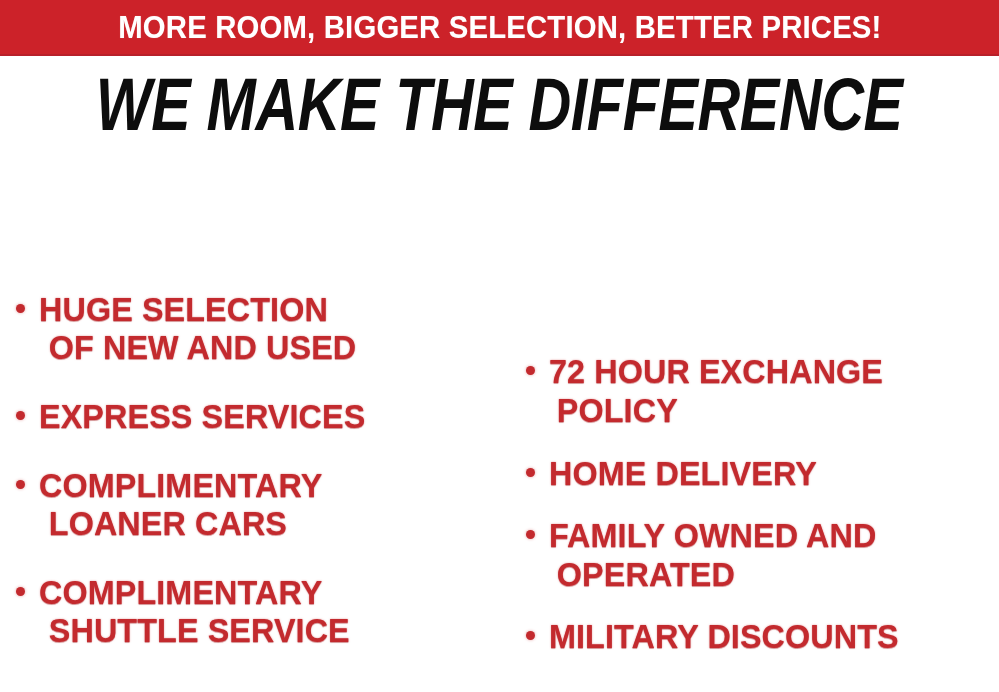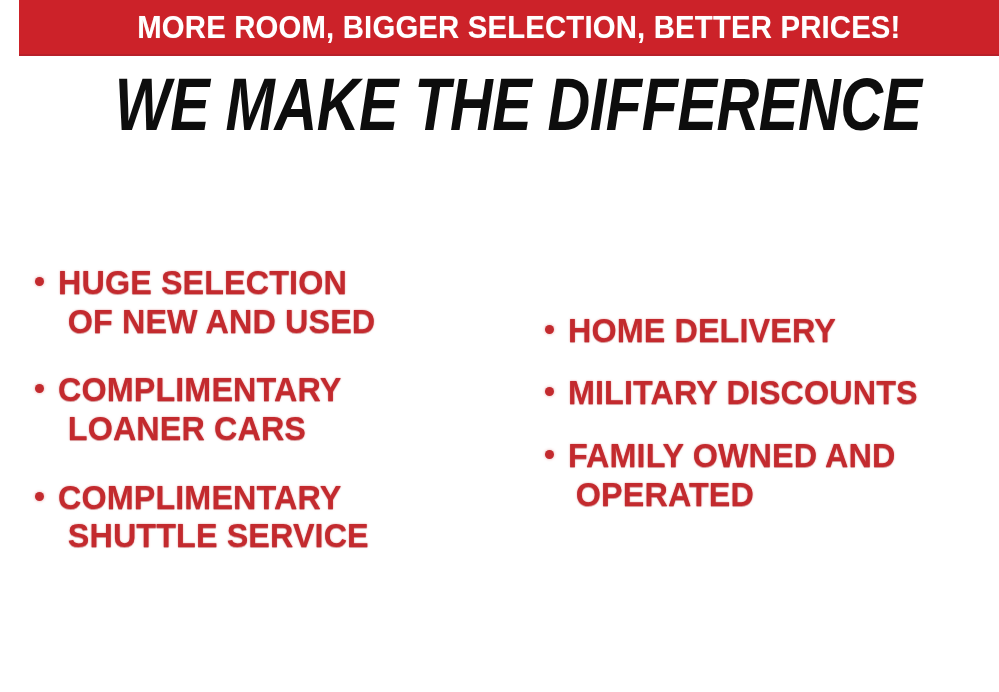--- a/index.html
+++ b/index.html
@@ -12,21 +12,20 @@
     background: #ffffff;
     font-family: "Liberation Sans", sans-serif;
     overflow: hidden;
   }
   .billboard {
     position: relative;
     width: 813px;
     height: 692px;
     background: #ffffff;
     box-sizing: border-box;
-    margin-left: 19px;
   }
 
   
   .banner {
     position: absolute;
     left: 0;
     top: 0;
     width: 999px;
     height: 56px;
     background: #cc2229;
@@ -70,25 +69,25 @@
     white-space: nowrap;
     letter-spacing: -0.5px;
     transform: scaleX(0.80);
     transform-origin: center center;
   }
 
   
   .columns {
     position: absolute;
     left: 0;
-    top: 158px;
+    top: 147px;
     width: 999px;
     height: 534px;
     display: flex;
-    align-items: center;
+    align-items: flex-end;
     gap: 6px;
   }
   .col {
     box-sizing: border-box;
   }
   .col-left {
     width: 505px;
     padding-left: 16px;
   }
   .col-right {
@@ -153,20 +152,26 @@
     <div class="col col-left">
 
       <div class="bullet-item">
         <span class="bullet-dot"></span>
         <span class="bullet-text">
           <span>HUGE SELECTION</span>
           <span class="l2">OF NEW AND USED</span>
         </span>
       </div>
 
+      <div class="bullet-item">
+        <span class="bullet-dot"></span>
+        <span class="bullet-text">
+          <span>EXPRESS SERVICES</span>
+        </span>
+      </div>
 
 
       <div class="bullet-item">
         <span class="bullet-dot"></span>
         <span class="bullet-text">
           <span>COMPLIMENTARY</span>
           <span class="l2">LOANER CARS</span>
         </span>
       </div>
 
@@ -175,42 +180,49 @@
         <span class="bullet-text">
           <span>COMPLIMENTARY</span>
           <span class="l2">SHUTTLE SERVICE</span>
         </span>
       </div>
 
     </div>
 
     <div class="col col-right">
 
+      <div class="bullet-item">
+        <span class="bullet-dot"></span>
+        <span class="bullet-text">
+          <span>72 HOUR EXCHANGE</span>
+          <span class="l2">POLICY</span>
+        </span>
+      </div>
 
       <div class="bullet-item">
         <span class="bullet-dot"></span>
         <span class="bullet-text">
           <span>HOME DELIVERY</span>
         </span>
       </div>
 
-
-      <div class="bullet-item">
-        <span class="bullet-dot"></span>
-        <span class="bullet-text">
-          <span>MILITARY DISCOUNTS</span>
-        </span>
-      </div>
 
       <div class="bullet-item">
         <span class="bullet-dot"></span>
         <span class="bullet-text">
           <span>FAMILY OWNED AND</span>
           <span class="l2">OPERATED</span>
         </span>
       </div>
 
+      <div class="bullet-item">
+        <span class="bullet-dot"></span>
+        <span class="bullet-text">
+          <span>MILITARY DISCOUNTS</span>
+        </span>
+      </div>
+
 
     </div>
 
   </div>
 
 </div>
 
 </body></html>

